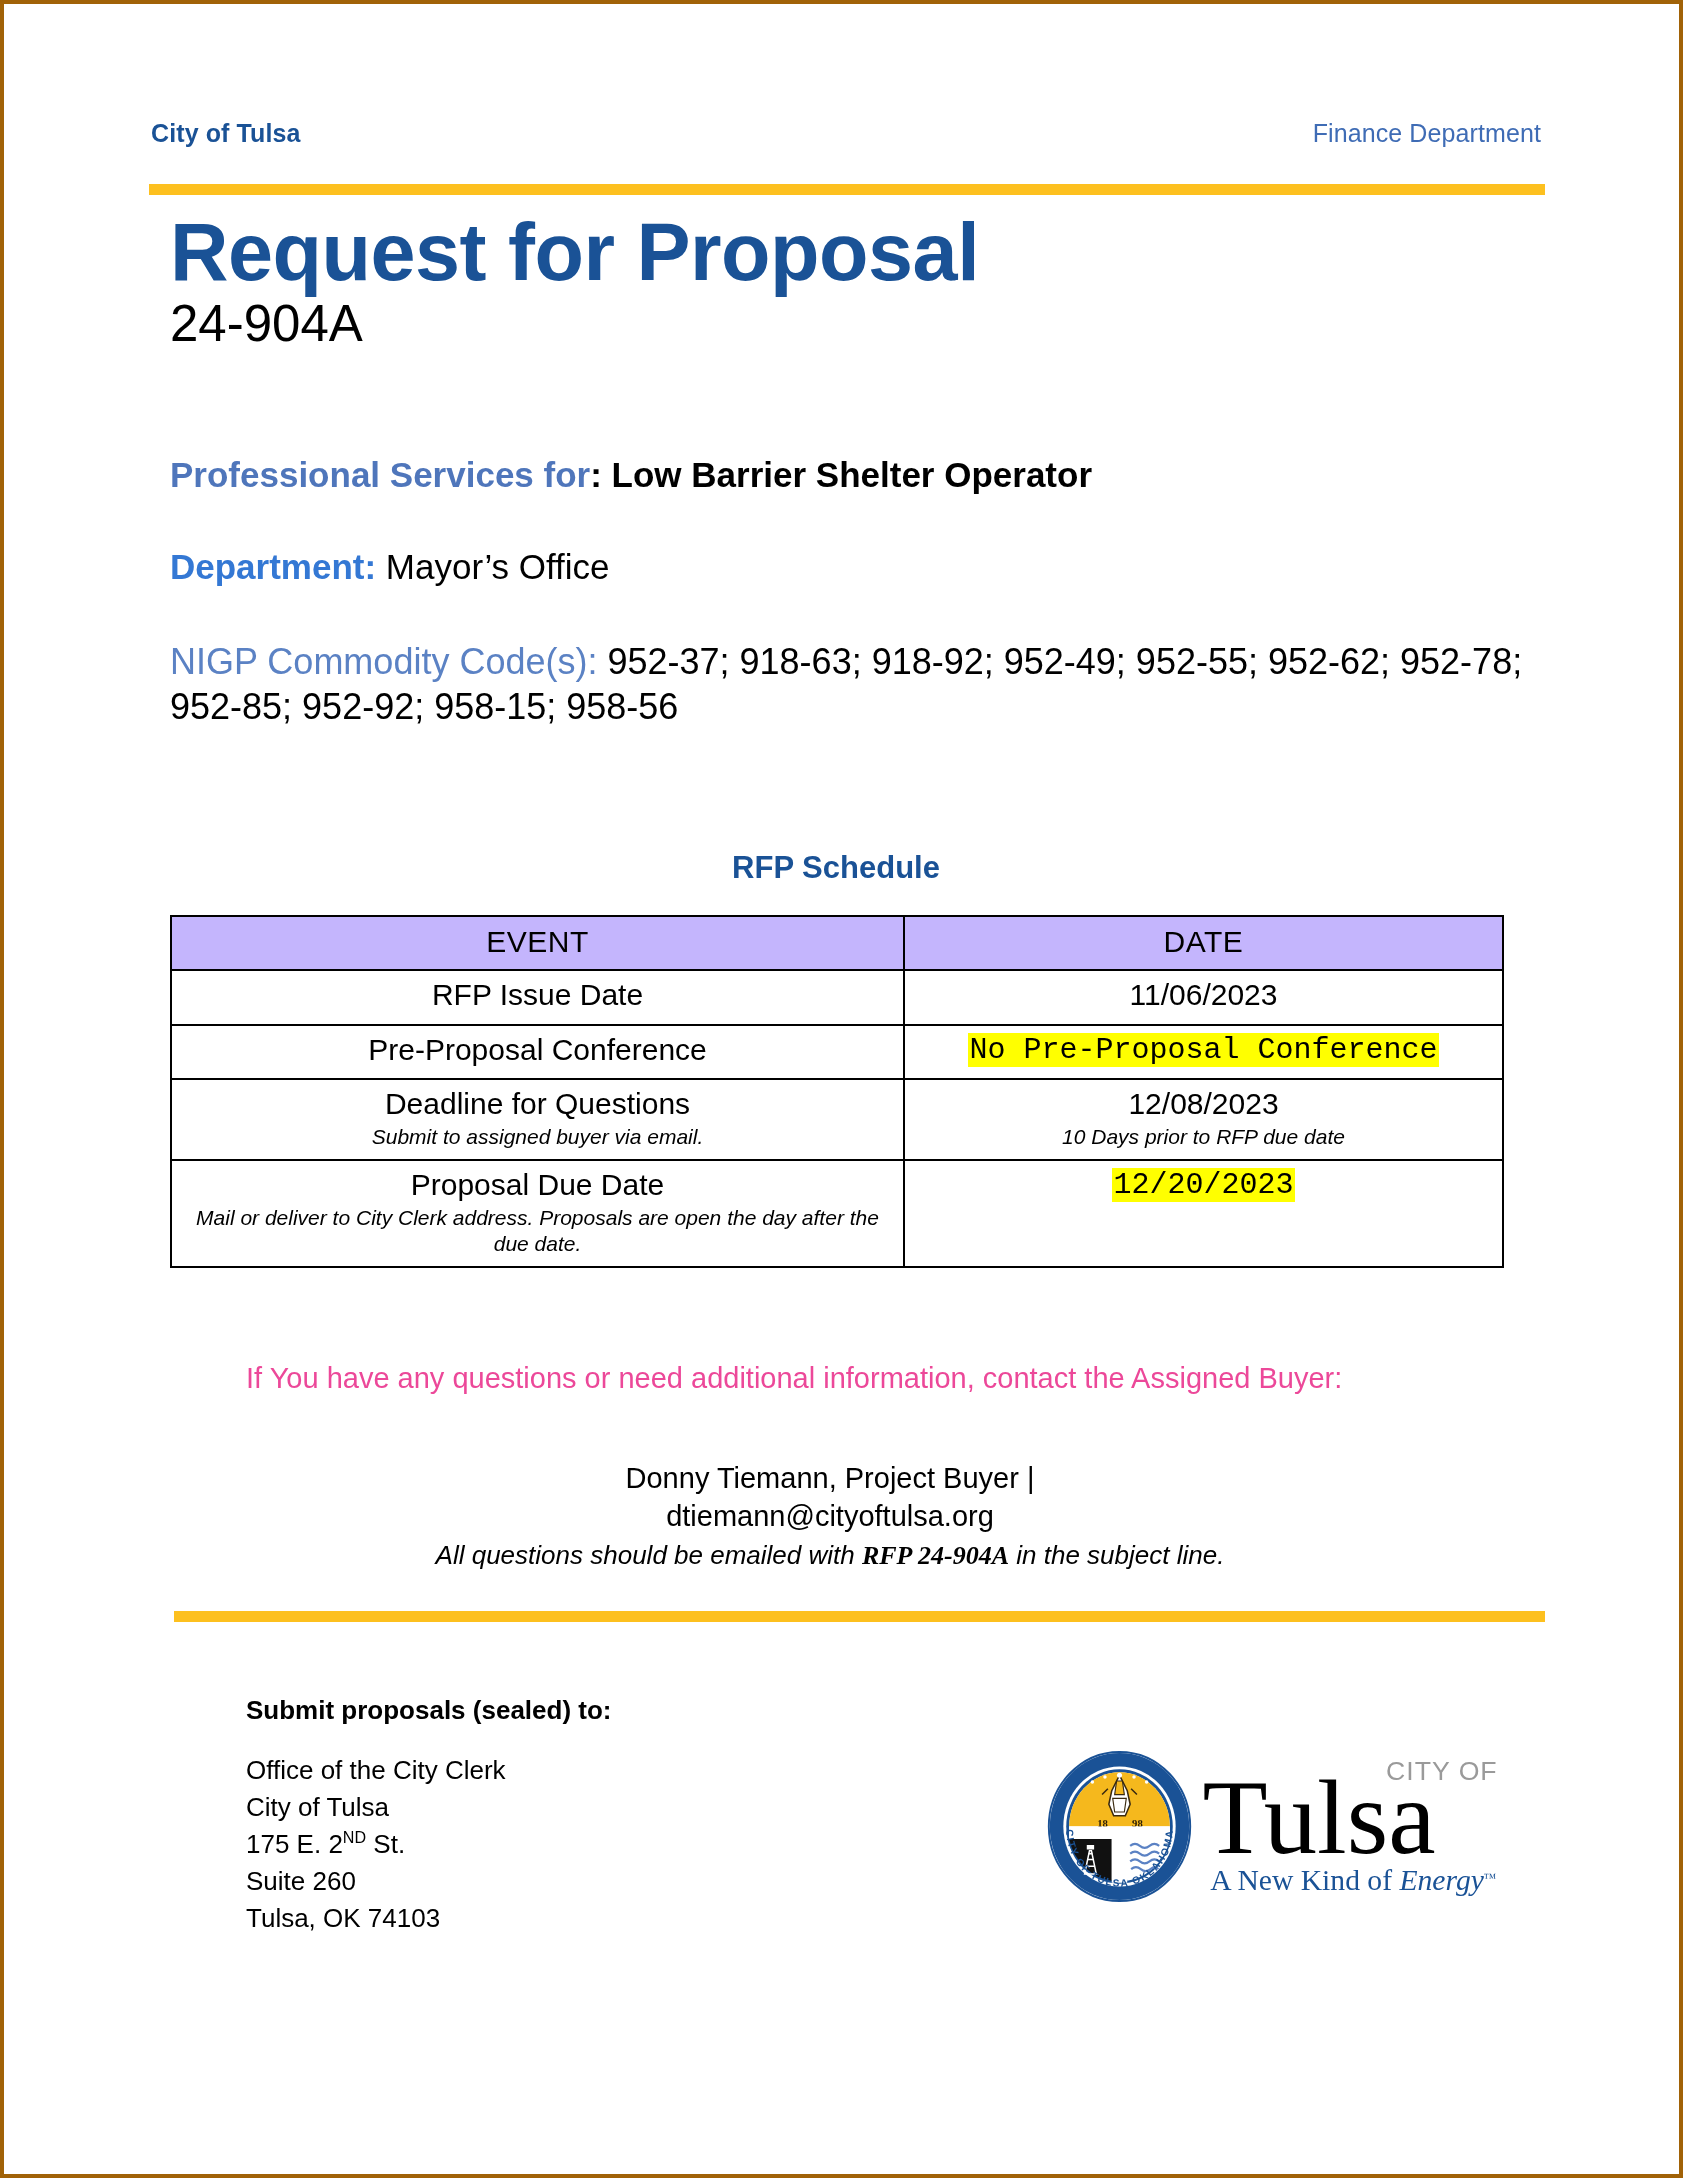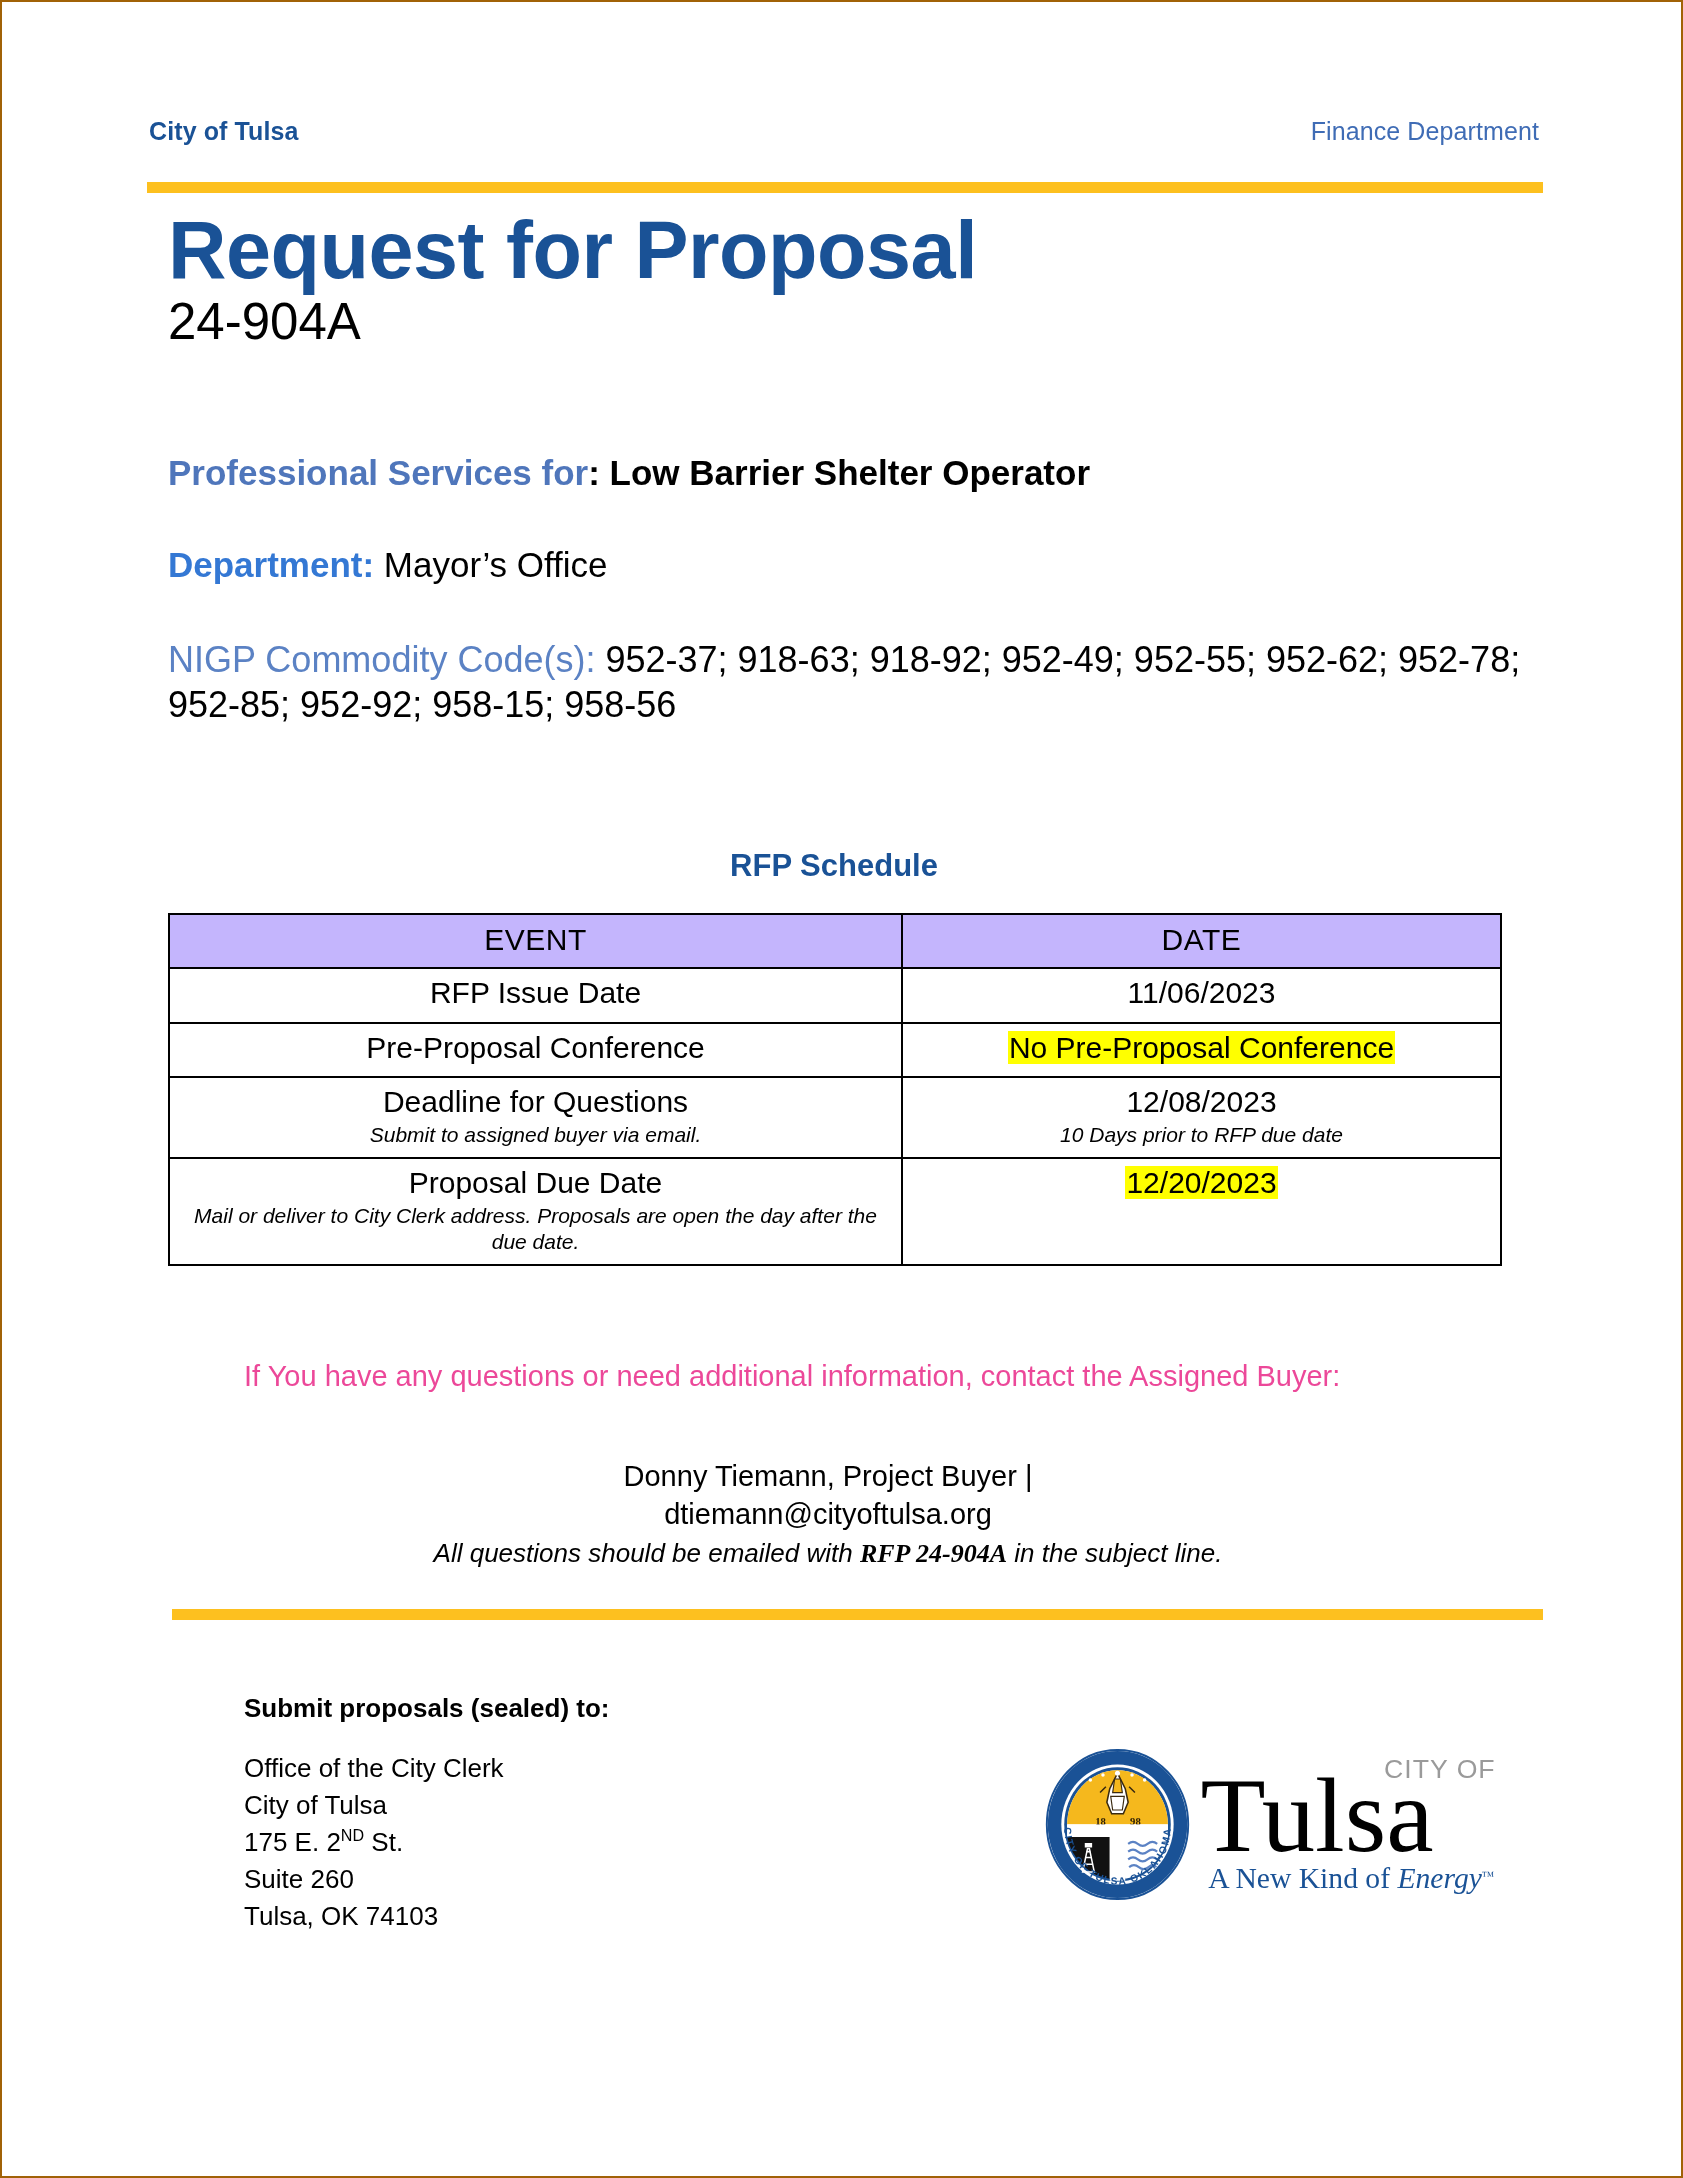--- a/index.html
+++ b/index.html
@@ -5,21 +5,21 @@
   html, body {
     margin: 0;
     padding: 0;
     background: #ffffff;
   }
   .page {
     position: relative;
     width: 1683px;
     height: 2178px;
     background: #ffffff;
-    border: 2px solid #a16207;
+    border: 4px solid #a16207;
     box-sizing: border-box;
     font-family: "Liberation Sans", sans-serif;
     color: #000000;
     overflow: hidden;
   }
 
   
   .doc-header {
     position: absolute;
     left: 147px;
@@ -174,20 +174,21 @@
   .cell-sub {
     font-size: 21px;
     font-style: italic;
     line-height: 1.22;
     display: block;
     margin-top: 1px;
   }
   .hl {
     background: #ffff00;
     padding: 0 1px;
+    font-family: Liberation Mono, monospace;
   }
   .row-tall .cell-main { padding-bottom: 44px; }
 
   
   .contact-intro {
     position: absolute;
     left: 242px;
     top: 1354px;
     width: 1139px;
     font-size: 29px;

